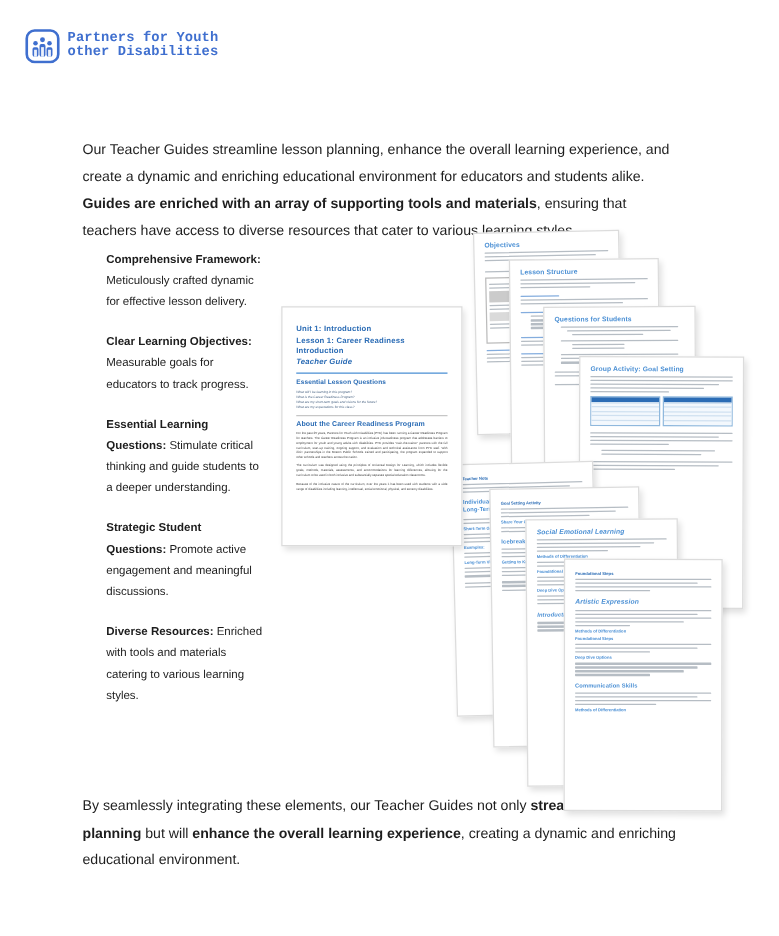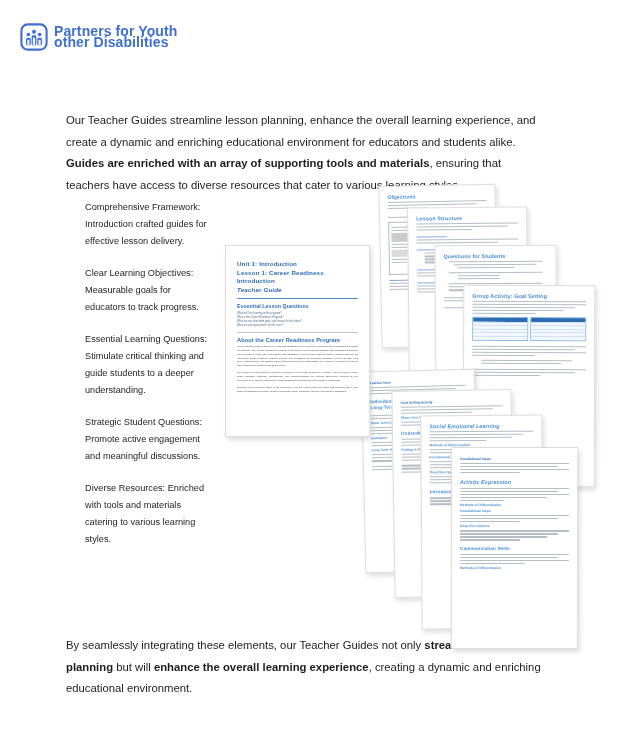--- a/index.html
+++ b/index.html
@@ -7,34 +7,34 @@
     width:623px;height:749px;position:relative;overflow:hidden;
     font-family:"Liberation Sans", sans-serif;
     color:#1b1b1b;
     -webkit-font-smoothing:antialiased;
   }
   .page{position:relative;width:623px;height:749px;}
 
   
   .logo-wrap{position:absolute;left:20px;top:23px;display:flex;align-items:center;gap:6px;}
   .logo-mark{width:28px;height:28px;flex:0 0 28px;}
-  .logo-text{font-family:Liberation Sans, sans-serif;font-weight:bold;font-size:14px;line-height:11.5px;color:#3f6fcf;letter-spacing:.1px;}
+  .logo-text{font-family:Liberation Mono, monospace;font-weight:bold;font-size:11px;line-height:11.5px;color:#3f6fcf;letter-spacing:.1px;}
   .logo-text div{white-space:nowrap;}
 
   
   .page-title{position:absolute;left:66px;top:57px;font-size:18px;font-weight:400;color:#111;letter-spacing:.1px;}
 
   
   .intro{position:absolute;left:66px;top:99px;width:477px;font-size:11.3px;line-height:21.5px;color:#1d1d1d;}
   .intro b{font-weight:bold;}
 
   
   .features{position:absolute;left:85px;top:199px;width:125px;font-size:9.2px;line-height:17px;color:#1d1d1d;}
   .feature{margin-bottom:15px;}
-  .feature b{font-weight:normal;}
+  .feature b{font-weight:bold;}
 
   .group-note{position:absolute;left:85px;top:588px;font-size:9.2px;line-height:15px;color:#1d1d1d;}
   .group-note b{font-weight:bold;}
 
   
   .closing{position:absolute;left:66px;top:624px;width:483px;font-size:11.3px;line-height:21.5px;color:#1d1d1d;}
   .closing b{font-weight:bold;}
 
   
   .stack{position:absolute;left:225px;top:185px;width:398px;height:420px;}
@@ -98,21 +98,21 @@
     <div class="logo-text">
       <div>Partners for Youth</div>
       <div>other Disabilities</div>
     </div>
   </div>
 
 
   <p class="intro"><span>Our Teacher Guides streamline lesson planning, enhance the overall learning experience, and create a dynamic and enriching educational environment for educators and students alike. </span><b>Guides are enriched with an array of supporting tools and materials</b><span>, ensuring that teachers have access to diverse resources that cater to various learning styles.</span></p>
 
   <div class="features">
-    <div class="feature"><b>Comprehensive Framework:</b><span> Introduction crafted guides for effective lesson delivery.</span></div>
+    <div class="feature"><b>Comprehensive Framework:</b><span> Meticulously crafted dynamic for effective lesson delivery.</span></div>
     <div class="feature"><b>Clear Learning Objectives:</b><span> Measurable goals for educators to track progress.</span></div>
     <div class="feature"><b>Essential Learning Questions:</b><span> Stimulate critical thinking and guide students to a deeper understanding.</span></div>
     <div class="feature"><b>Strategic Student Questions:</b><span> Promote active engagement and meaningful discussions.</span></div>
     <div class="feature"><b>Diverse Resources:</b><span> Enriched with tools and materials catering to various learning styles.</span></div>
   </div>
 
 
   <p class="closing"><span>By seamlessly integrating these elements, our Teacher Guides not only </span><b>streamline lesson planning</b><span> but will </span><b>enhance the overall learning experience</b><span>, creating a dynamic and enriching educational environment.</span></p>
 
   <div class="stack">

